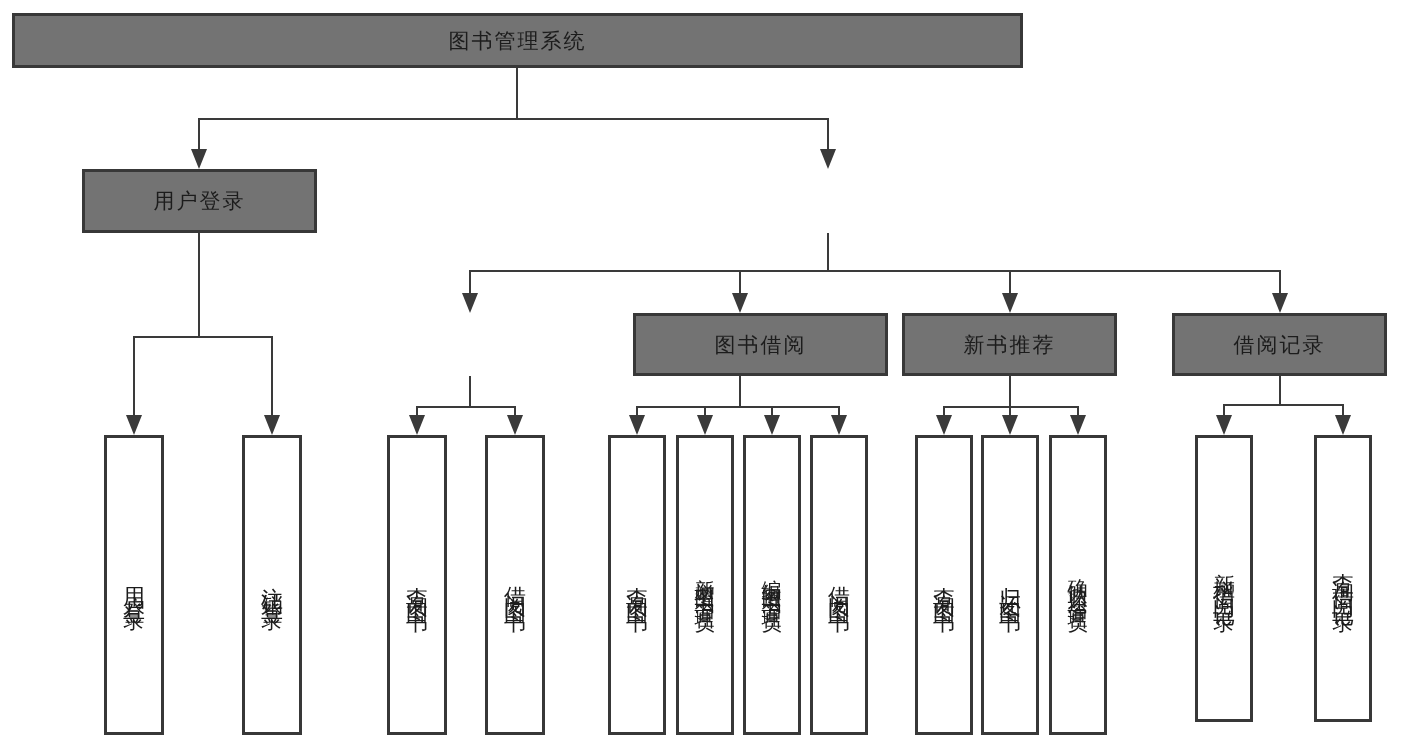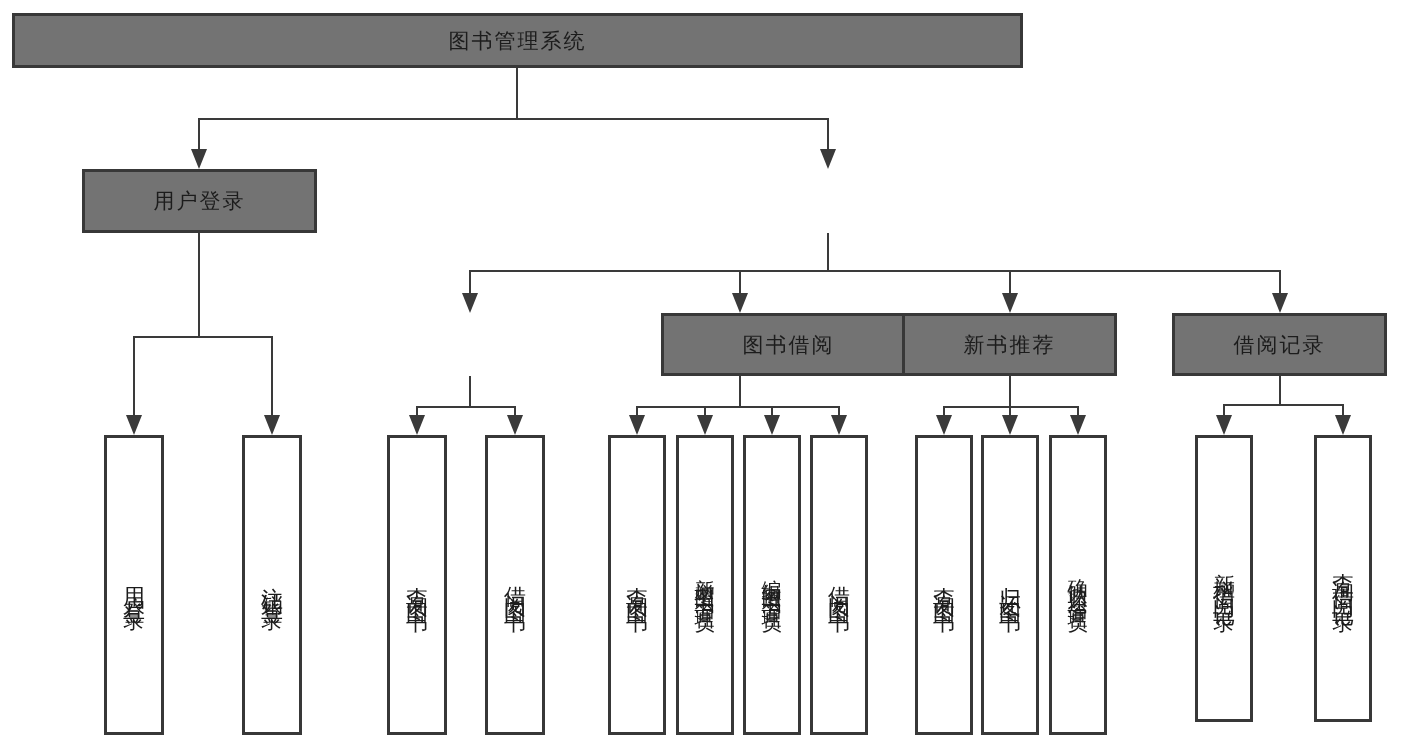--- a/index.html
+++ b/index.html
@@ -63,21 +63,21 @@
   <div class="hl" style="left:469px;top:270px;width:812px;"></div>
   <div class="vl" style="left:469px;top:270px;height:25px;"></div>
   <div class="arrow" style="left:462px;top:293px;"></div>
   <div class="vl" style="left:739px;top:270px;height:25px;"></div>
   <div class="arrow" style="left:732px;top:293px;"></div>
   <div class="vl" style="left:1009px;top:270px;height:25px;"></div>
   <div class="arrow" style="left:1002px;top:293px;"></div>
   <div class="vl" style="left:1279px;top:270px;height:25px;"></div>
   <div class="arrow" style="left:1272px;top:293px;"></div>
 
-  <div class="node" style="left:633px;top:313px;width:255px;height:63px;margin-left:28px;">
+  <div class="node" style="left:633px;top:313px;width:255px;height:63px;">
     <span>图书借阅</span>
   </div>
   <div class="node" style="left:902px;top:313px;width:215px;height:63px;">
     <span>新书推荐</span>
   </div>
   <div class="node" style="left:1172px;top:313px;width:215px;height:63px;">
     <span>借阅记录</span>
   </div>
 
   <div class="vl" style="left:469px;top:376px;height:30px;"></div>

